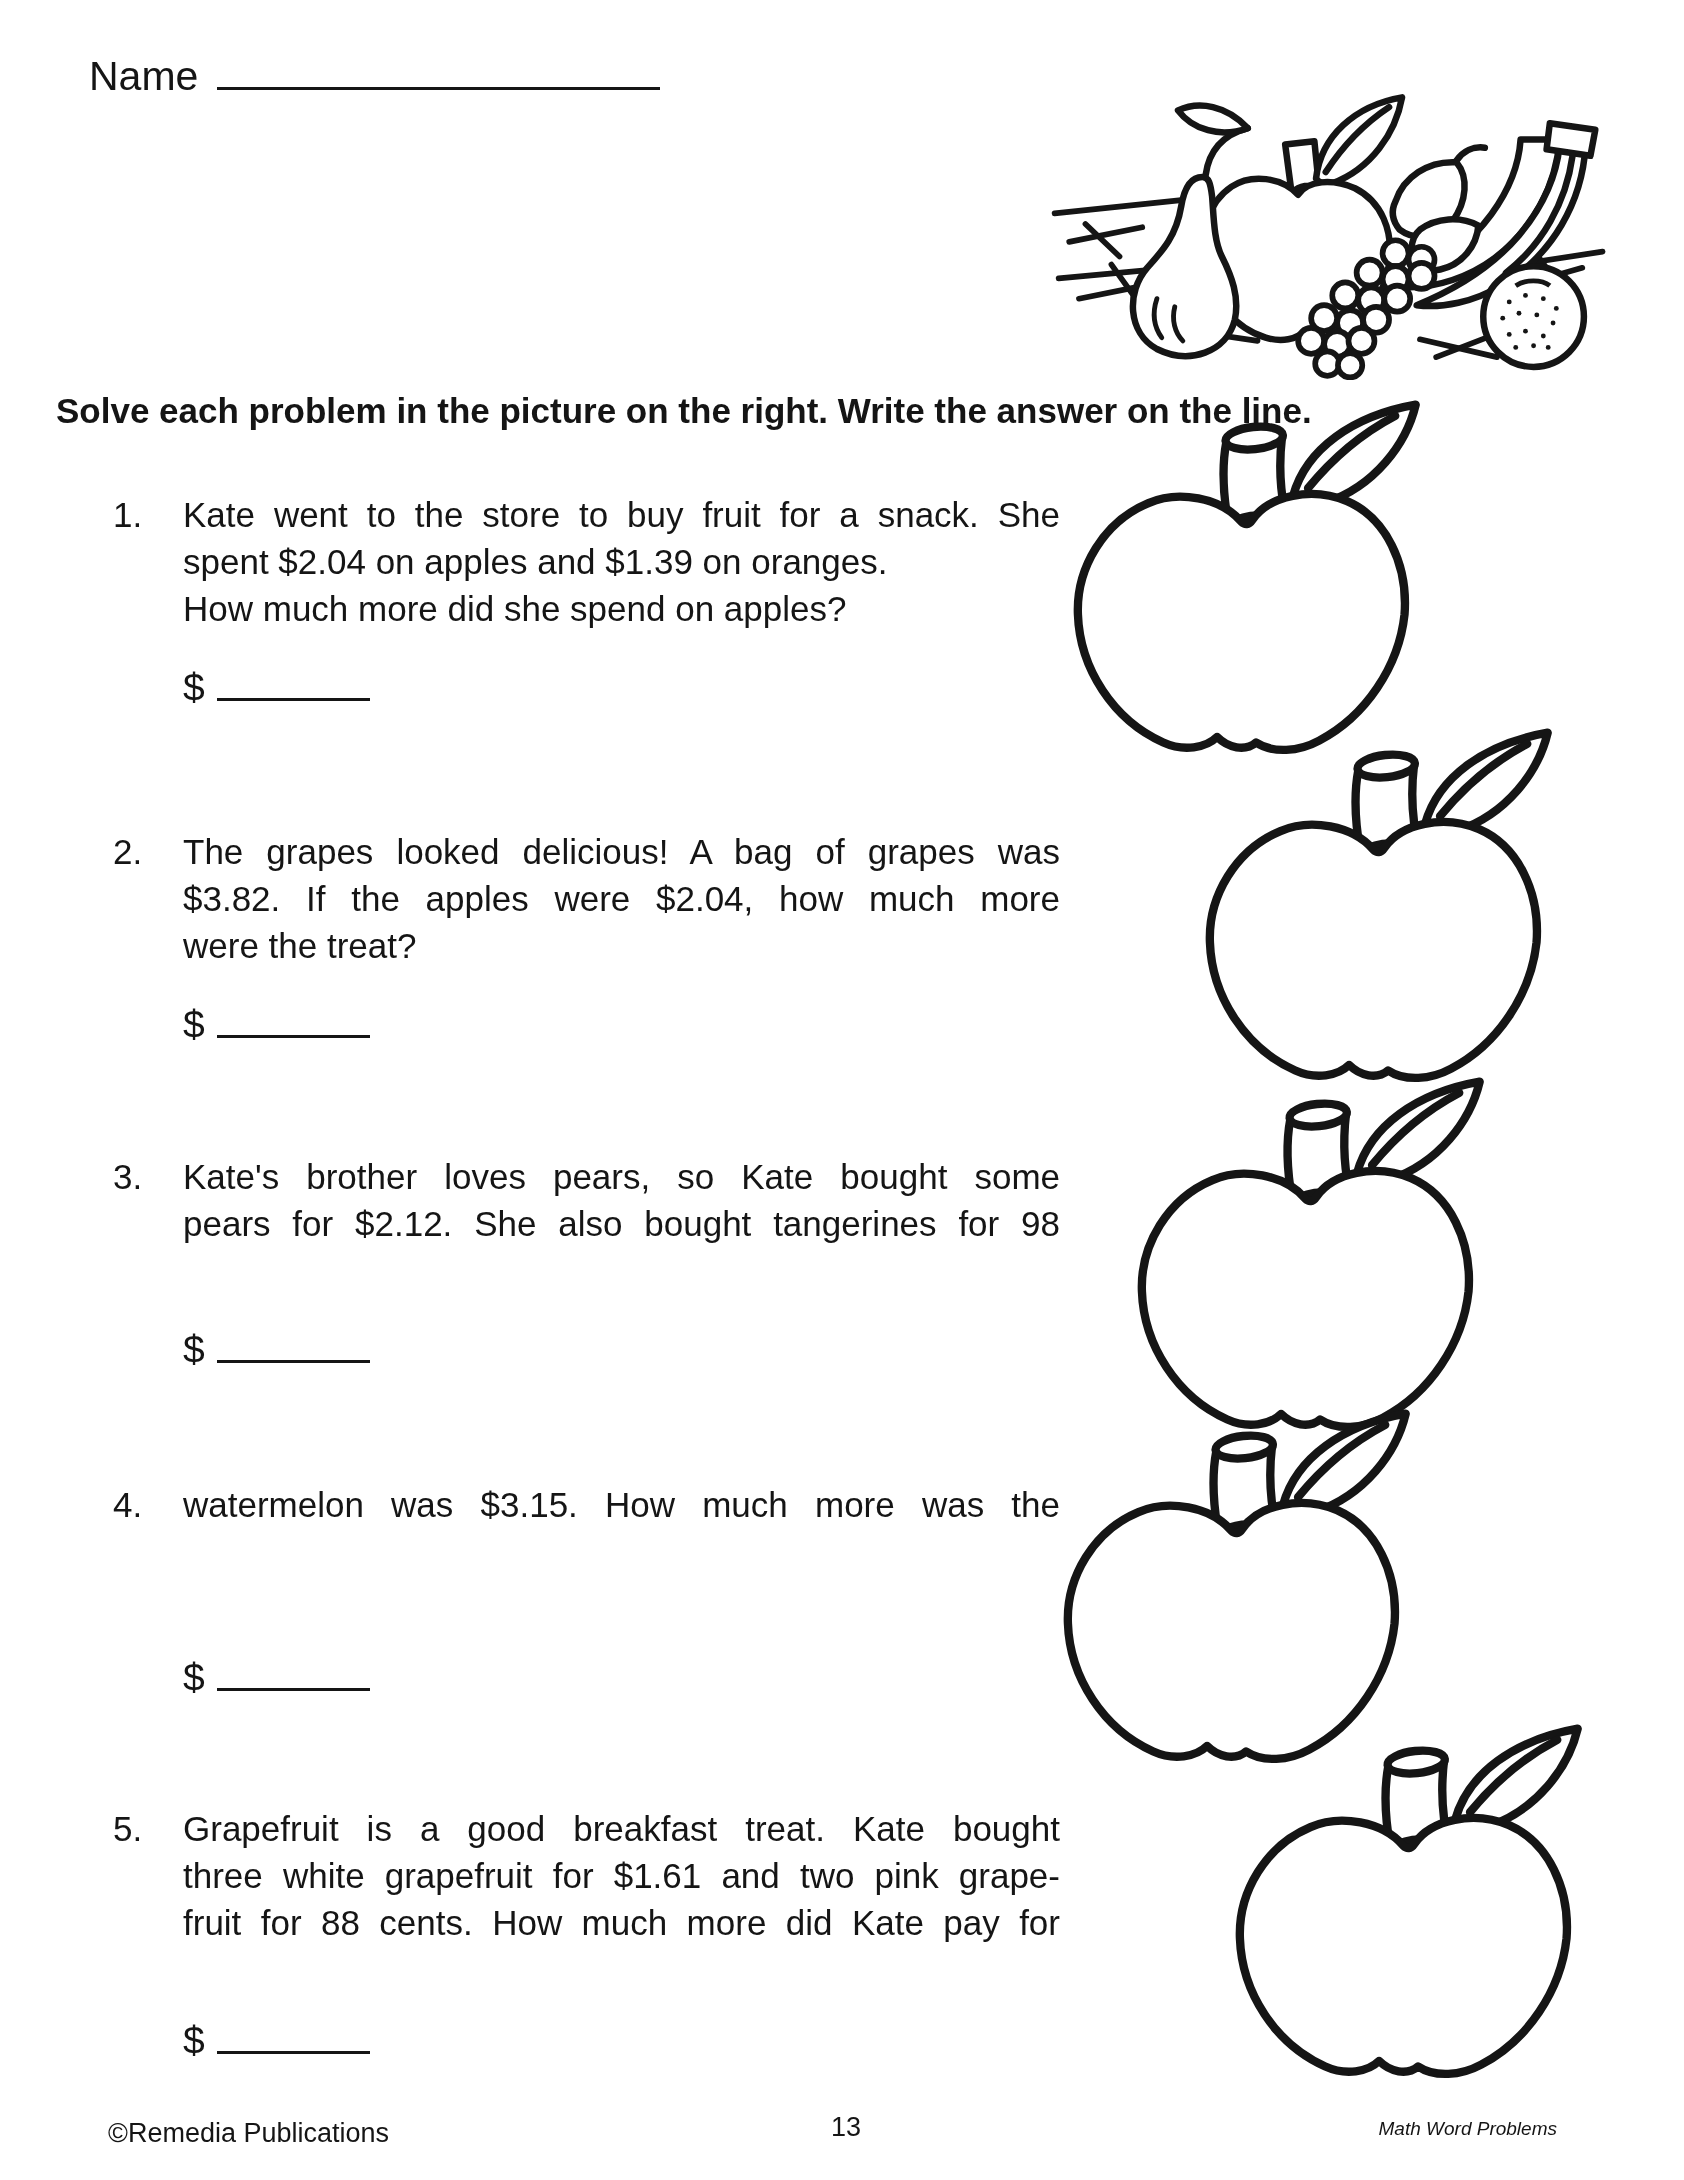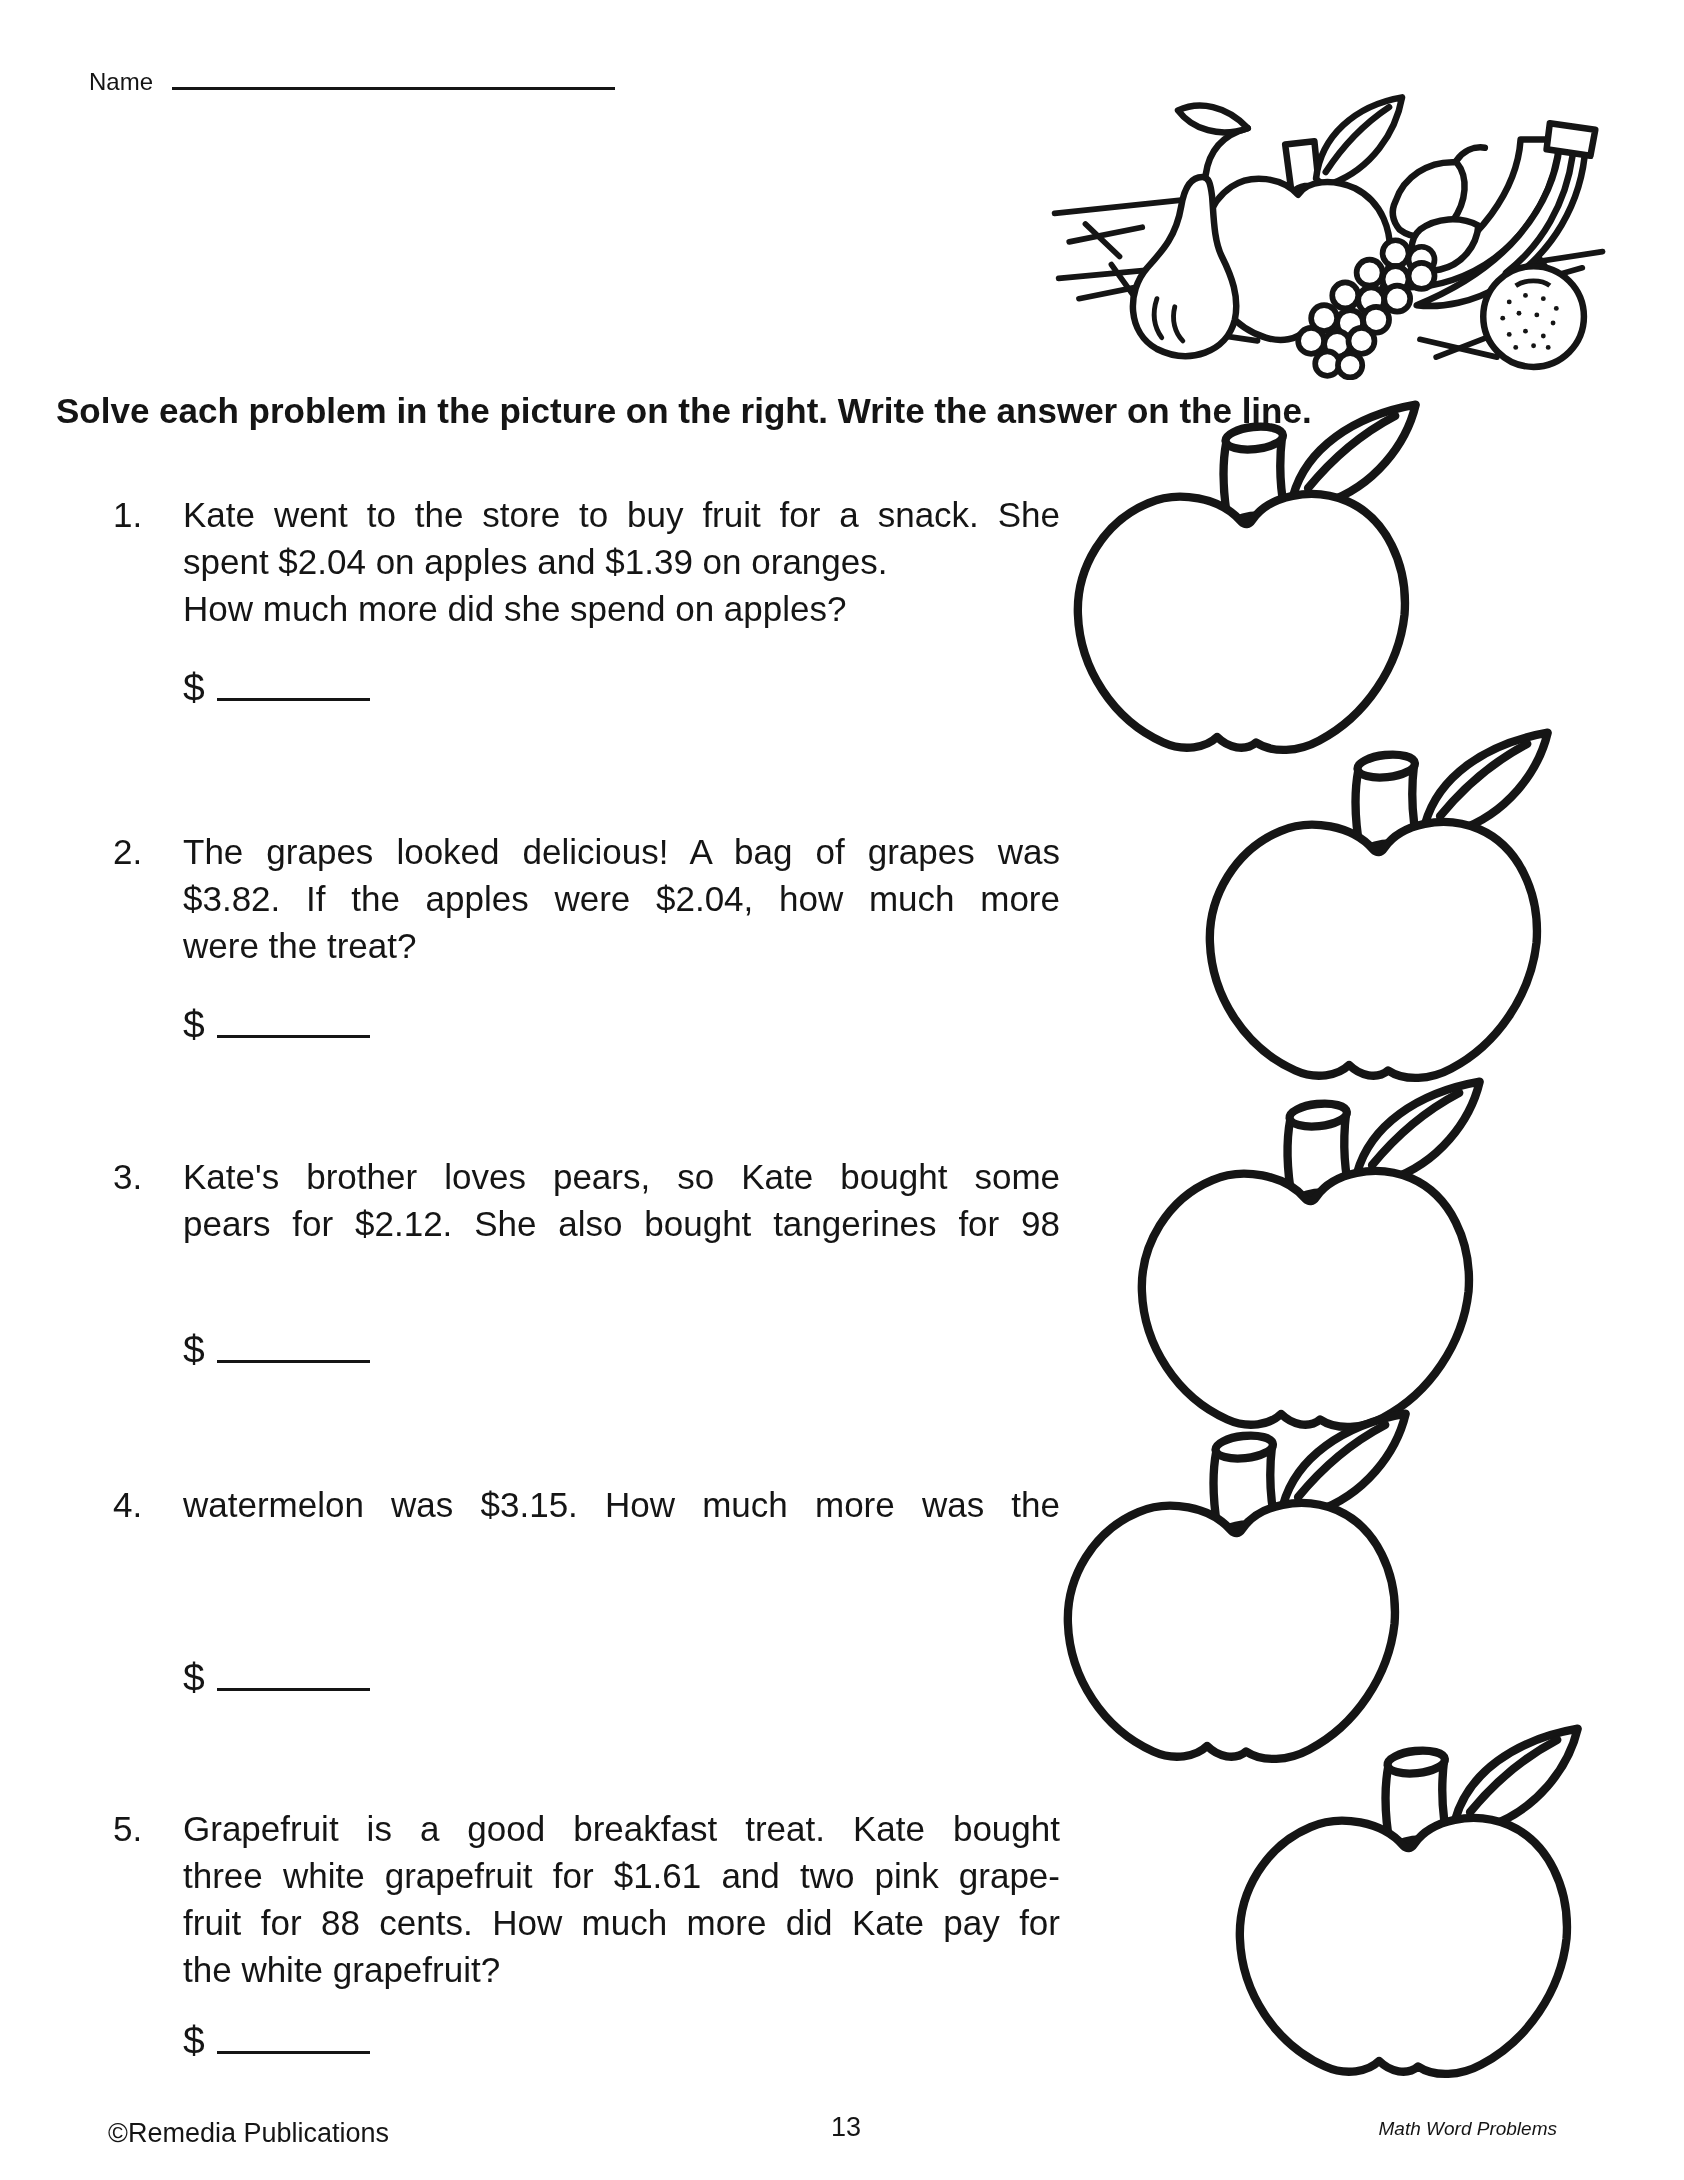--- a/index.html
+++ b/index.html
@@ -1,21 +1,21 @@
 <!DOCTYPE html>
 <html style="font-size:13.6px"><head>
 <meta charset="utf-8">
 <style>
   html,body{margin:0;padding:0;background:#ffffff;}
   .page{
     position:relative;width:1685px;height:2181px;background:#ffffff;
     font-family:"Liberation Sans",sans-serif;color:#151515;overflow:hidden;
   }
   
-  .name-row{position:absolute;left:89px;top:53px;font-size:24px;}
+  .name-row{position:absolute;left:89px;top:53px;font-size:41px;}
   .name-line{display:inline-block;width:443px;height:34px;border-bottom:3.4px solid #151515;margin-left:19px;vertical-align:baseline;}
   .title{position:absolute;left:641px;top:279px;font-size:57px;font-weight:bold;letter-spacing:0px;line-height:1;}
   .instructions{position:absolute;left:56px;top:390px;width:1397px;font-size:35px;font-weight:bold;line-height:1.2;}
   
   .problem{position:absolute;left:113px;width:956px;font-size:35px;line-height:47px;}
   .pnum{position:absolute;left:0;top:0;}
   .ptext{position:absolute;left:70px;top:0;width:877px;}
   .pline{width:877px;}
   .pline.stretch{text-align:justify;text-align-last:justify;}
   .answer{position:absolute;left:70px;font-size:39px;}
@@ -197,21 +197,20 @@
       <span class="dollar">$</span><span class="blank"></span>
     </div>
   </div>
 
   <div class="problem" style="top:1805px">
     <span class="pnum">5.</span>
     <div class="ptext">
       <div class="pline stretch">Grapefruit is a good breakfast treat. Kate bought</div>
       <div class="pline stretch">three white grapefruit for $1.61 and two pink grape-</div>
       <div class="pline stretch">fruit for 88 cents. How much more did Kate pay for</div>
-      <div class="pline">the white grapefruit?</div>
     </div>
     <div class="answer" style="top:209px">
       <span class="dollar">$</span><span class="blank"></span>
     </div>
   </div>
 
   <div class="footer-left">©Remedia Publications</div>
   <div class="footer-center">13</div>
   <div class="footer-right">Math Word Problems</div>
 

